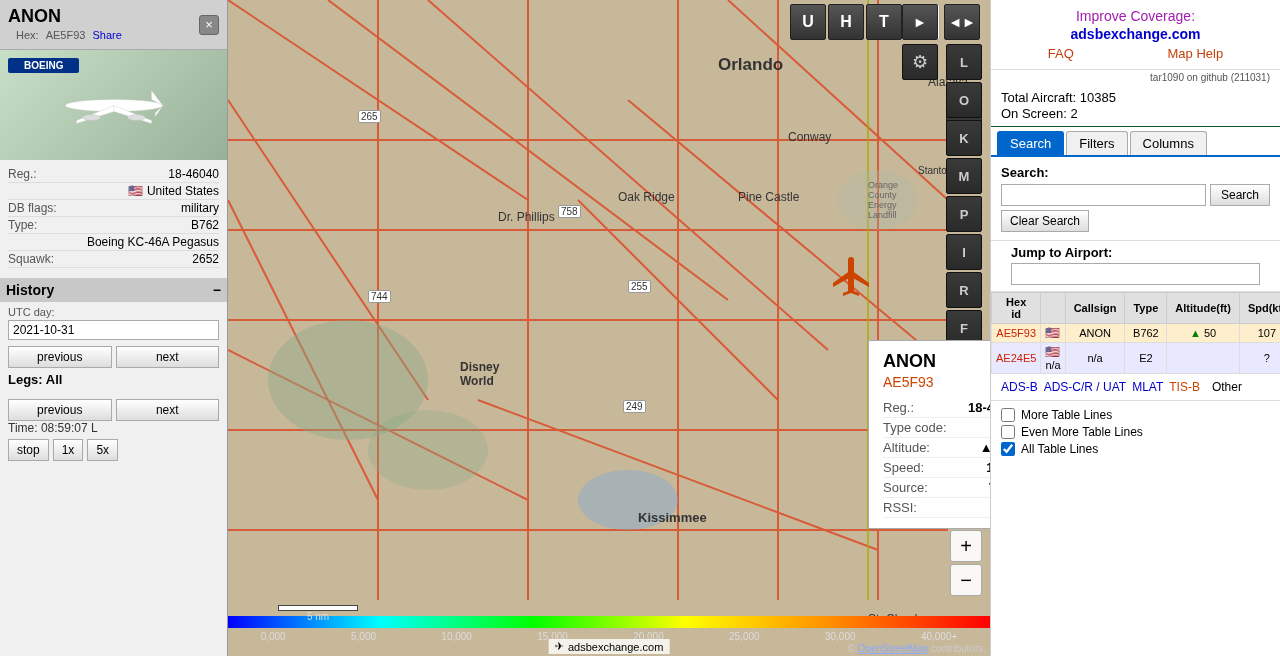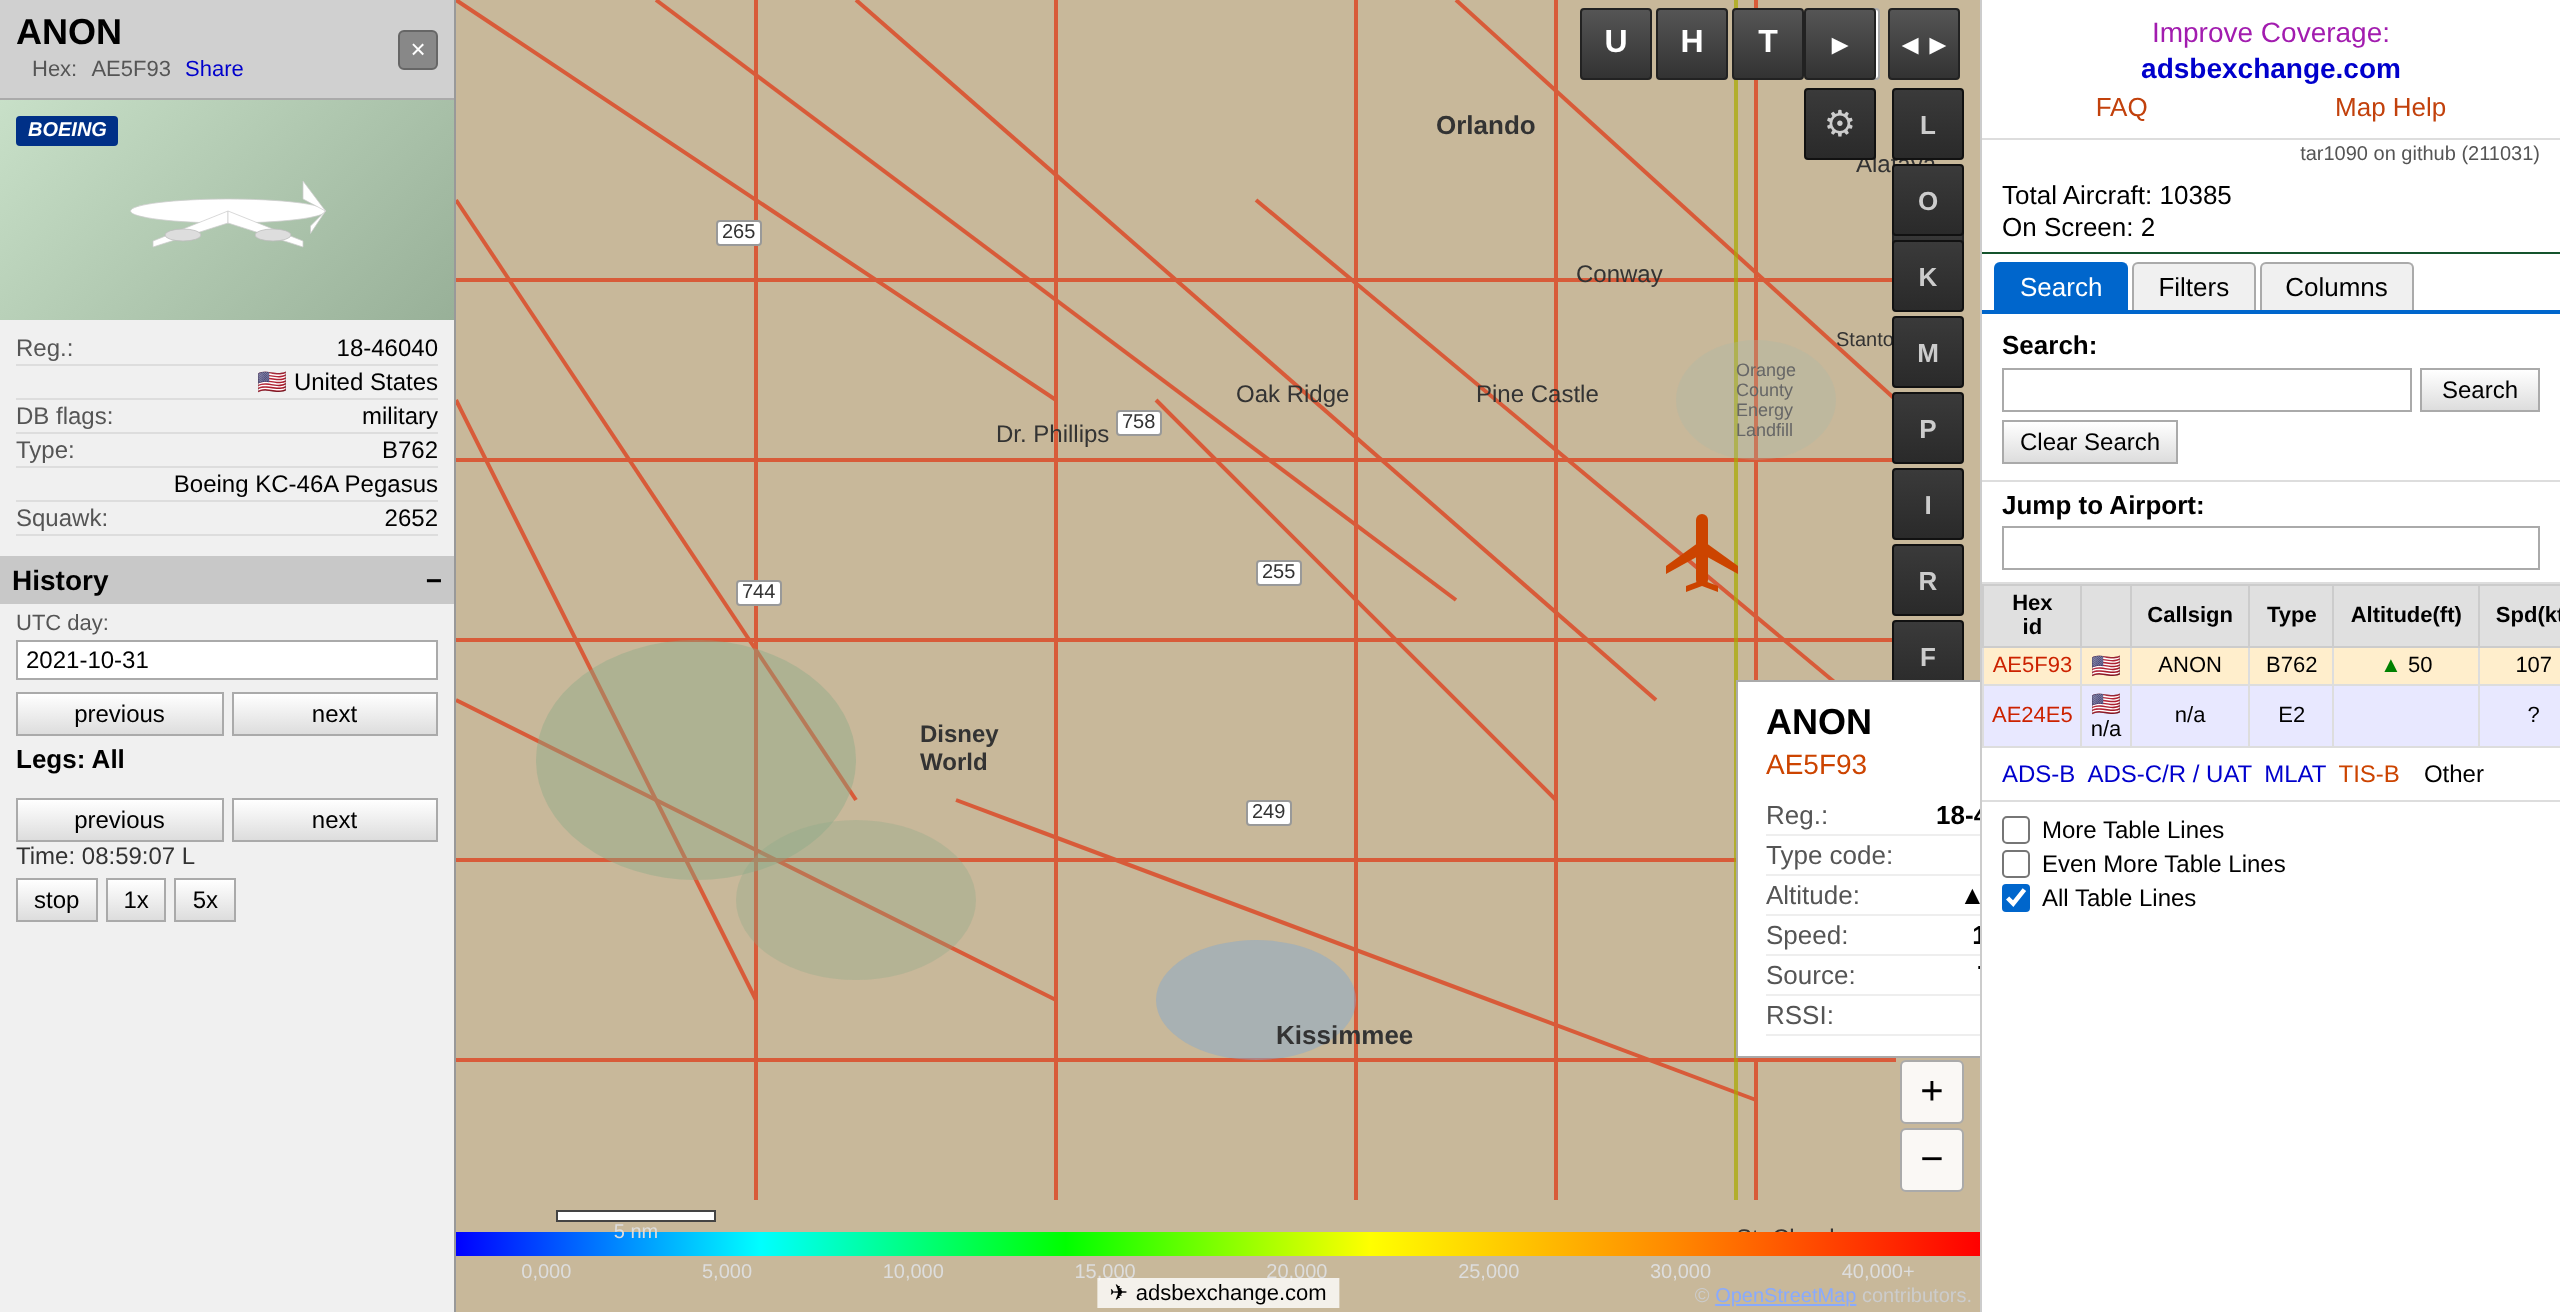--- a/index.html
+++ b/index.html
@@ -41,23 +41,22 @@
       display: flex; align-items: center; justify-content: center;
       position: relative;
       overflow: hidden;
     }
     #boeing-logo {
       position: absolute; top: 8px; left: 8px;
       background: #003087;
       color: white;
       font-size: 10px;
       font-weight: bold;
-      padding: 2px 6px;
+      padding: 2px 16px;
       border-radius: 2px;
-      font-style: italic;
     }
     .aircraft-svg { width: 120px; }
     #aircraft-details { padding: 6px 8px; }
     .detail-row {
       display: flex;
       justify-content: space-between;
       padding: 1px 0;
       border-bottom: 1px solid #ddd;
       font-size: 12px;
     }
@@ -287,21 +286,21 @@
       padding: 3px 10px;
       background: linear-gradient(to bottom, #fff, #ddd);
       border: 1px solid #aaa; cursor: pointer; font-size: 12px;
     }
     #clear-search-btn {
       padding: 3px 8px;
       background: linear-gradient(to bottom, #fff, #ddd);
       border: 1px solid #aaa; cursor: pointer; font-size: 12px;
       margin-top: 4px;
     }
-    #jump-section { padding: 4px 10px 6px; border-bottom: 1px solid #ddd; }
+    #jump-section { padding: 4px 20px 6px; border-bottom: 1px solid #ddd; }
     #jump-label { font-size: 13px; font-weight: bold; margin-bottom: 3px; }
     #jump-input {
       width: 100%; padding: 3px 6px;
       border: 1px solid #aaa; font-size: 12px;
     }
     
     #table-section { padding: 0 0; overflow-x: auto; }
     table { width: 100%; border-collapse: collapse; font-size: 11px; }
     th {
       background: #e0e0e0; border: 1px solid #ccc;
@@ -470,21 +469,21 @@
 
       <line x1="640" y1="0" x2="640" y2="600" stroke="#aaaa00" stroke-width="2" opacity="0.7"></line>
 
       <ellipse cx="120" cy="380" rx="80" ry="60" fill="#88aa88" opacity="0.4"></ellipse>
       <ellipse cx="200" cy="450" rx="60" ry="40" fill="#88aa88" opacity="0.3"></ellipse>
       <ellipse cx="650" cy="200" rx="40" ry="30" fill="#aabbaa" opacity="0.3"></ellipse>
 
       <ellipse cx="400" cy="500" rx="50" ry="30" fill="#88aacc" opacity="0.5"></ellipse>
     </svg>
 
-    <div class="map-label" style="top: 55px; left: 490px; font-size: 13px; font-weight: bold;">Orlando</div>
+    <div class="map-label" style="top: 55px; left: 490px; font-size: 17px; font-weight: bold;">Orlando</div>
     <div class="map-label" style="top: 75px; left: 700px; font-size: 12px;">Alafaya</div>
     <div class="map-label" style="top: 130px; left: 560px; font-size: 12px;">Conway</div>
     <div class="map-label" style="top: 190px; left: 390px; font-size: 12px;">Oak Ridge</div>
     <div class="map-label" style="top: 190px; left: 510px; font-size: 12px;">Pine Castle</div>
     <div class="map-label" style="top: 210px; left: 270px; font-size: 12px;">Dr. Phillips</div>
     <div class="map-label" style="top: 510px; left: 410px; font-size: 13px; font-weight: bold;">Kissimmee</div>
     <div class="map-label" style="top: 360px; left: 200px; font-size: 12px; font-weight: bold; margin-left: 32px;">Disney<br>World</div>
     <div class="map-label" style="bottom: 30px; left: 640px; font-size: 12px;">St. Cloud</div>
     <div class="map-label" style="top: 180px; left: 640px; font-size: 9px; color: #666;">Orange<br>County<br>Energy<br>Landfill</div>
     <div class="map-label" style="top: 165px; left: 690px; font-size: 10px;">Stanton</div>

